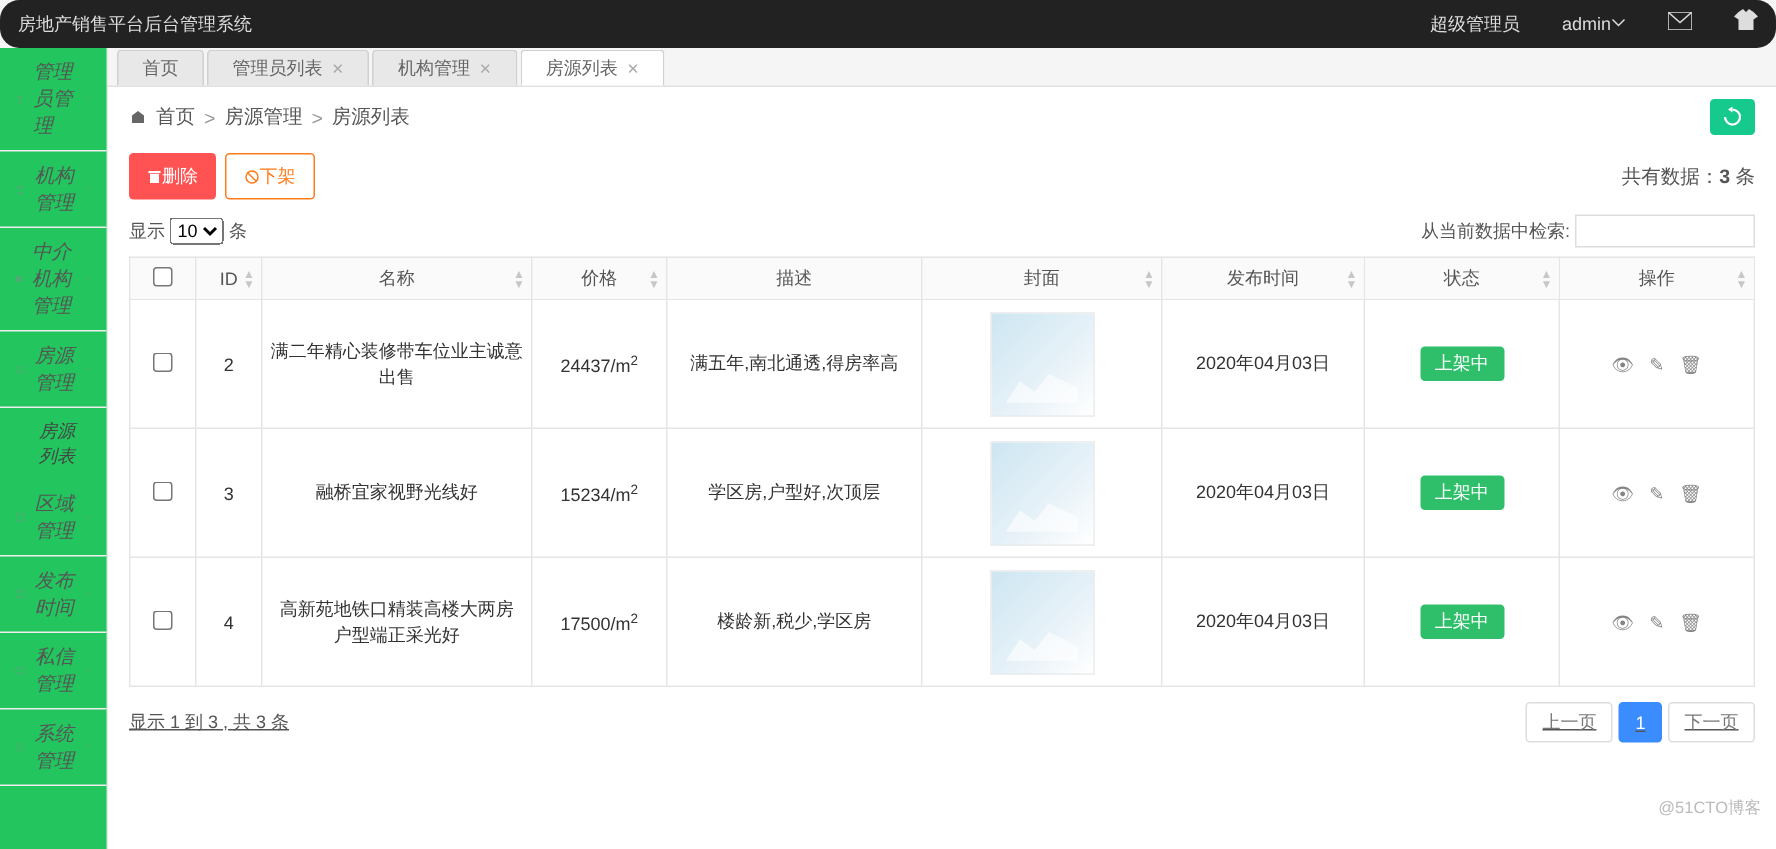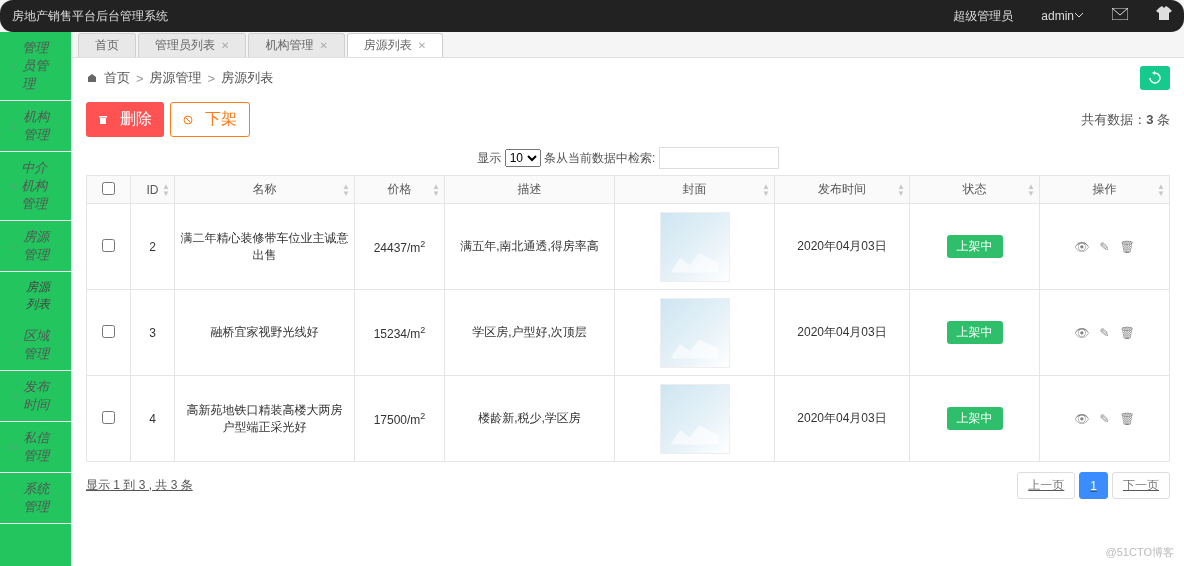--- a/index.html
+++ b/index.html
@@ -35,29 +35,29 @@
   
   .crumbrow { display: flex; justify-content: space-between; align-items: center; padding: 8px 14px; }
   .crumb { display: flex; align-items: center; gap: 6px; color: #555; font-size: 13px; }
   .crumb .sep { color: #999; }
   .refresh { width: 30px; height: 24px; background: #16c98d; border-radius: 3px; display: flex; align-items: center; justify-content: center; cursor: pointer; }
   .refresh svg { fill: #fff; }
 
   
   .toolrow { display: flex; justify-content: space-between; align-items: center; padding: 4px 14px 10px 14px; }
   .btns { display: flex; gap: 6px; }
-  .btn { border: none; border-radius: 3px; padding: 6px 12px; font-size: 16px; color: #fff; display: flex; align-items: center; gap: 12px; cursor: pointer; }
+  .btn { border: none; border-radius: 3px; padding: 6px 12px; font-size: 12px; color: #fff; display: flex; align-items: center; gap: 0; cursor: pointer; }
   .btn-red { background: #ff5252; }
   .btn-orange { background: #fff; color: #ff7b1a; border: 1px solid #ff7b1a; }
   .btn-orange svg { fill: #ff7b1a; }
   .count { font-size: 13px; color: #555; }
   .count b { font-weight: bold; }
 
   
-  .tcontrols { display: flex; justify-content: center; align-items: center; padding: 0 14px 6px 14px; font-size: 12px; color: #555; }
+  .tcontrols { display: flex; justify-content: space-between; align-items: center; padding: 0 14px 6px 14px; font-size: 12px; color: #555; }
   .tcontrols select { font-size: 12px; }
   .tcontrols input { border: 1px solid #ddd; padding: 3px 6px; font-size: 12px; width: 120px; }
 
   
   .tbl-wrap { padding: 0 14px; }
   table { width: 100%; border-collapse: collapse; table-layout: fixed; }
   th, td { border: 1px solid #e5e5e5; padding: 5px; text-align: center; vertical-align: middle; font-size: 12px; }
   thead th { background: #fafafa; font-weight: normal; color: #555; position: relative; height: 28px; }
   tbody tr { height: 86px; }
   .sortic { position: absolute; right: 4px; top: 50%; transform: translateY(-50%); opacity: .3; font-size: 8px; line-height: 7px; }
@@ -75,21 +75,21 @@
   .badge { display: inline-block; background: #2fbf6b; color: #fff; border-radius: 3px; padding: 3px 10px; font-size: 12px; }
   .ops { display: flex; justify-content: center; gap: 10px; }
   .ops span { cursor: pointer; opacity: .6; }
 
   
   .tfoot { display: flex; justify-content: space-between; align-items: center; padding: 10px 14px; font-size: 12px; color: #555; text-decoration: underline; }
   .pager { display: flex; gap: 4px; }
   .pbtn { border: 1px solid #ddd; background: #fff; padding: 4px 10px; font-size: 12px; color: #777; border-radius: 3px; cursor: pointer; }
   .pbtn.active { background: #3b8cff; color: #fff; border-color: #3b8cff; }
 
-  .watermark { position: absolute; bottom: 6px; right: 10px; color: #bbb; font-size: 11px; text-align: right; }
+  .watermark { position: absolute; bottom: 20px; right: 10px; color: #bbb; font-size: 11px; text-align: right; }
 
   sup { font-size: 9px; vertical-align: super; }
 </style>
 </head>
 <body>
 
 <div class="topbar">
   <span class="brand">房地产销售平台后台管理系统</span>
   <div class="right">
     <span>超级管理员</span>

